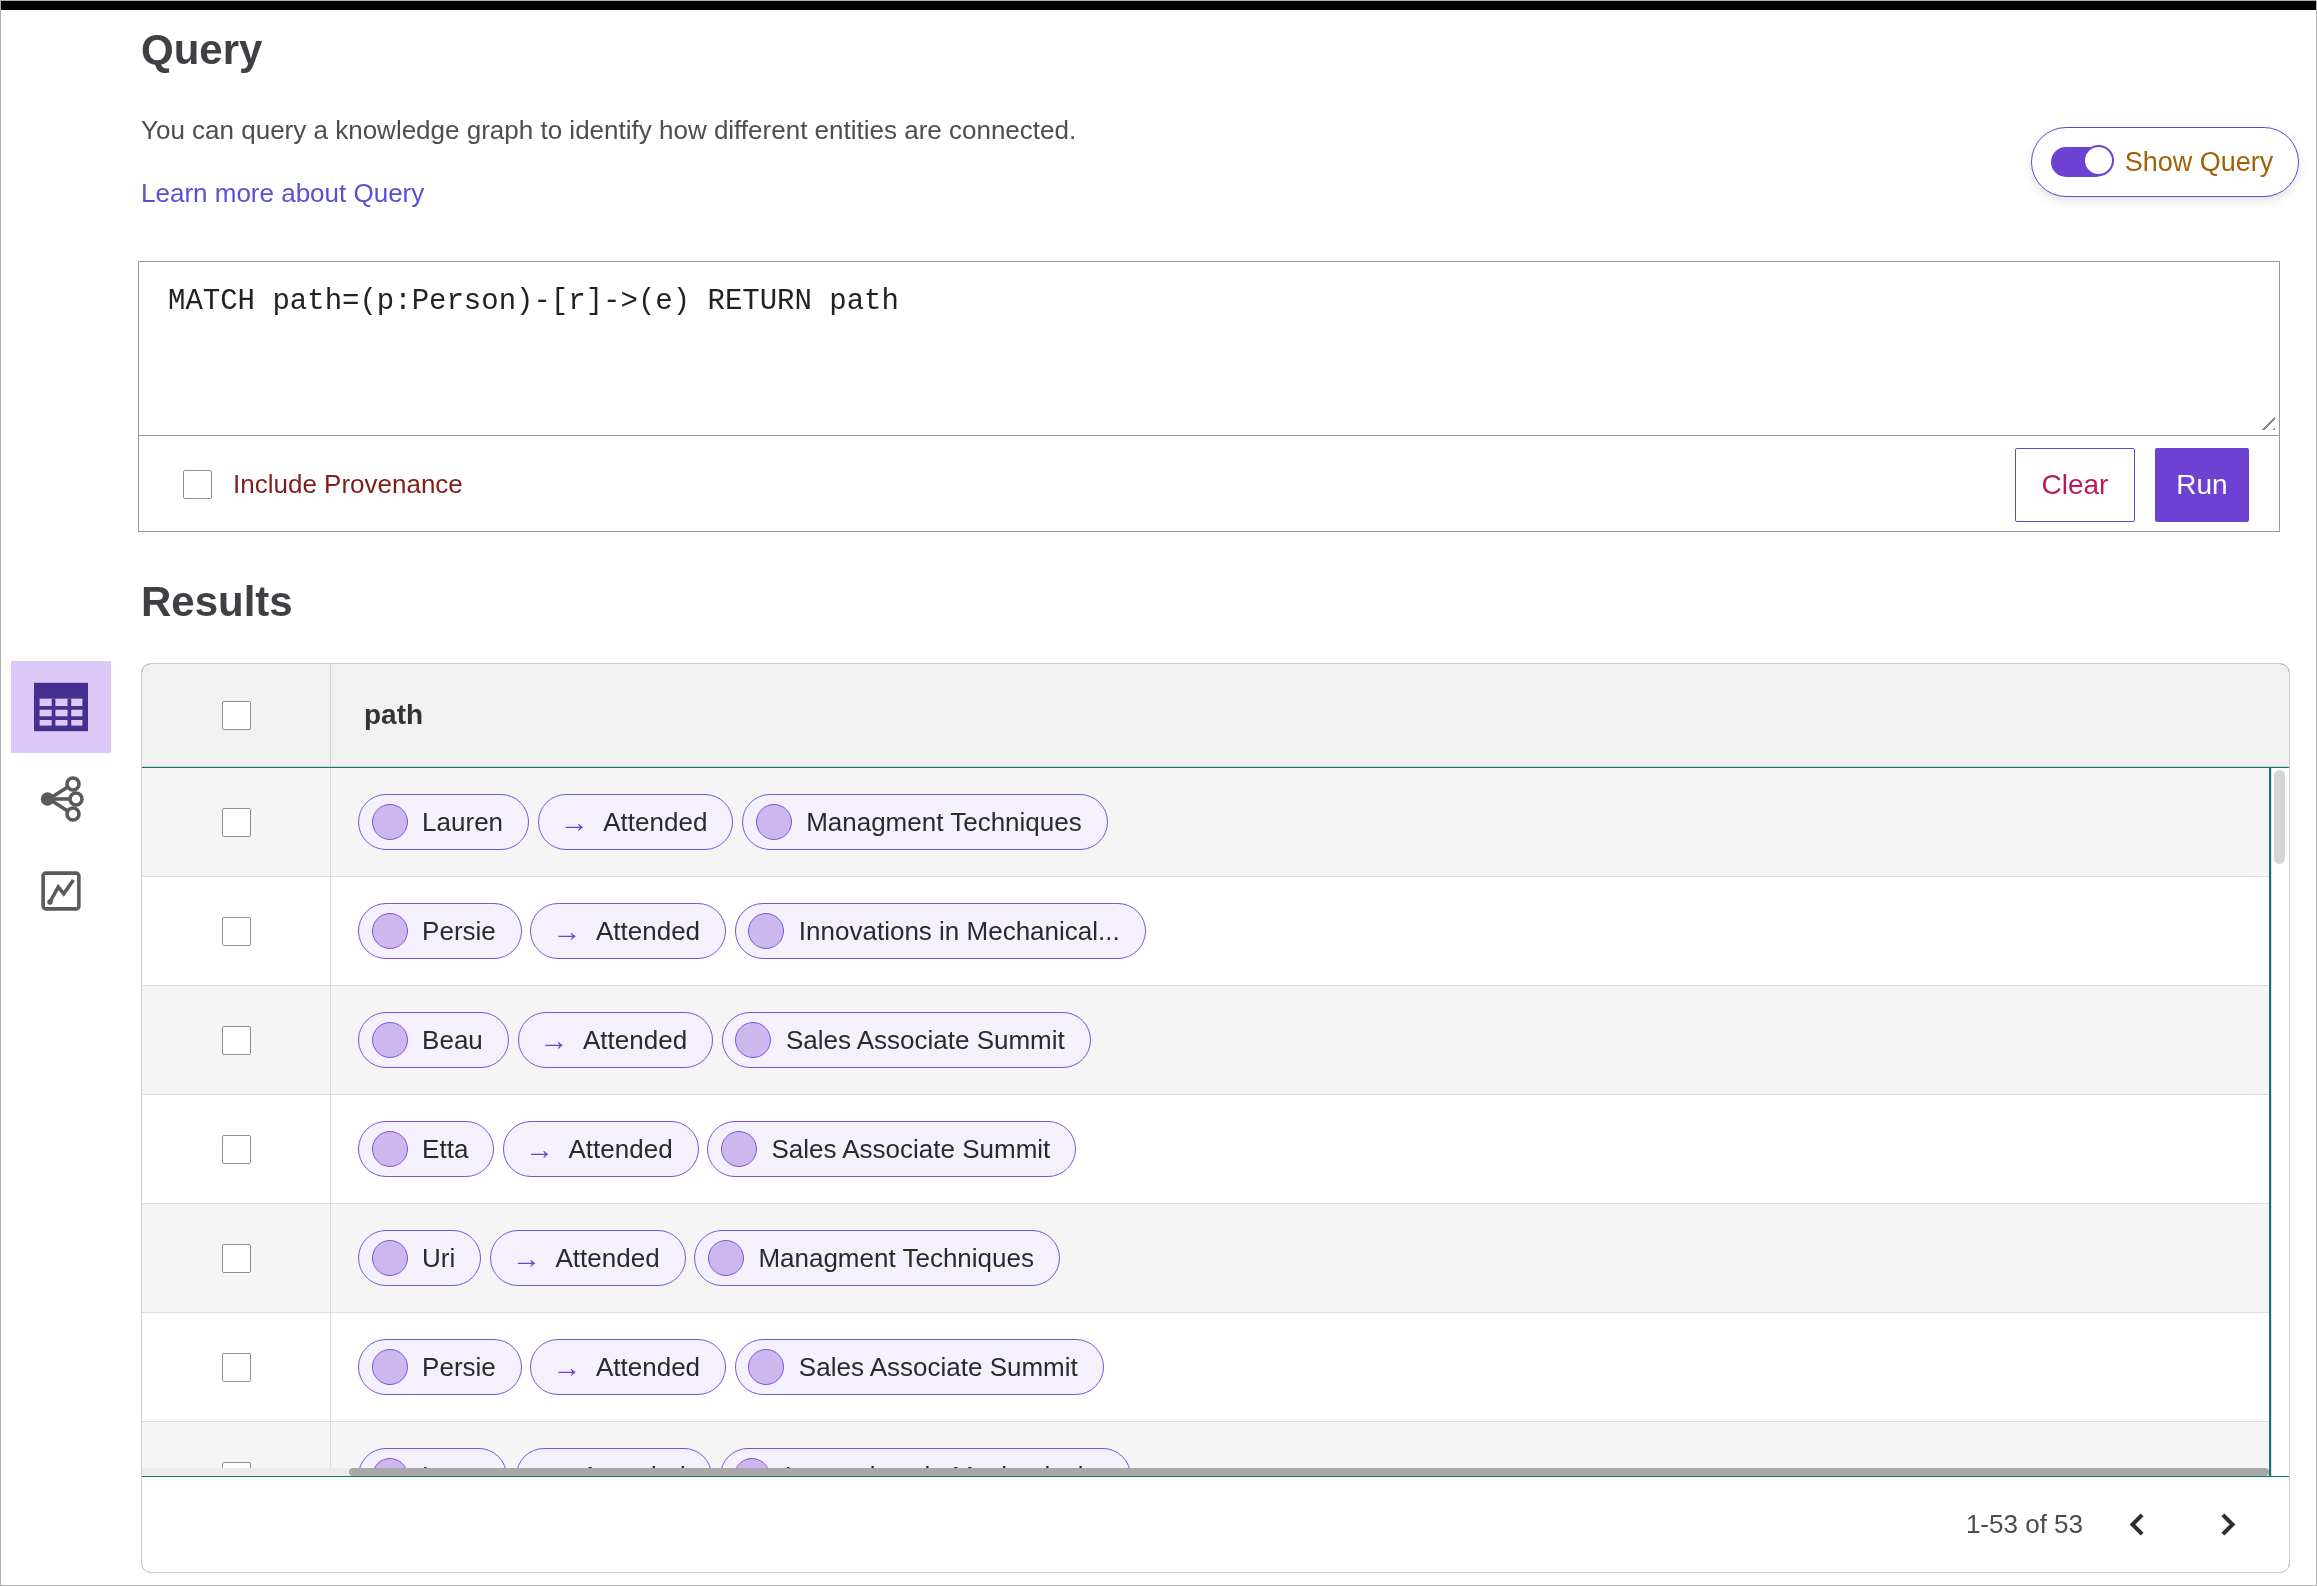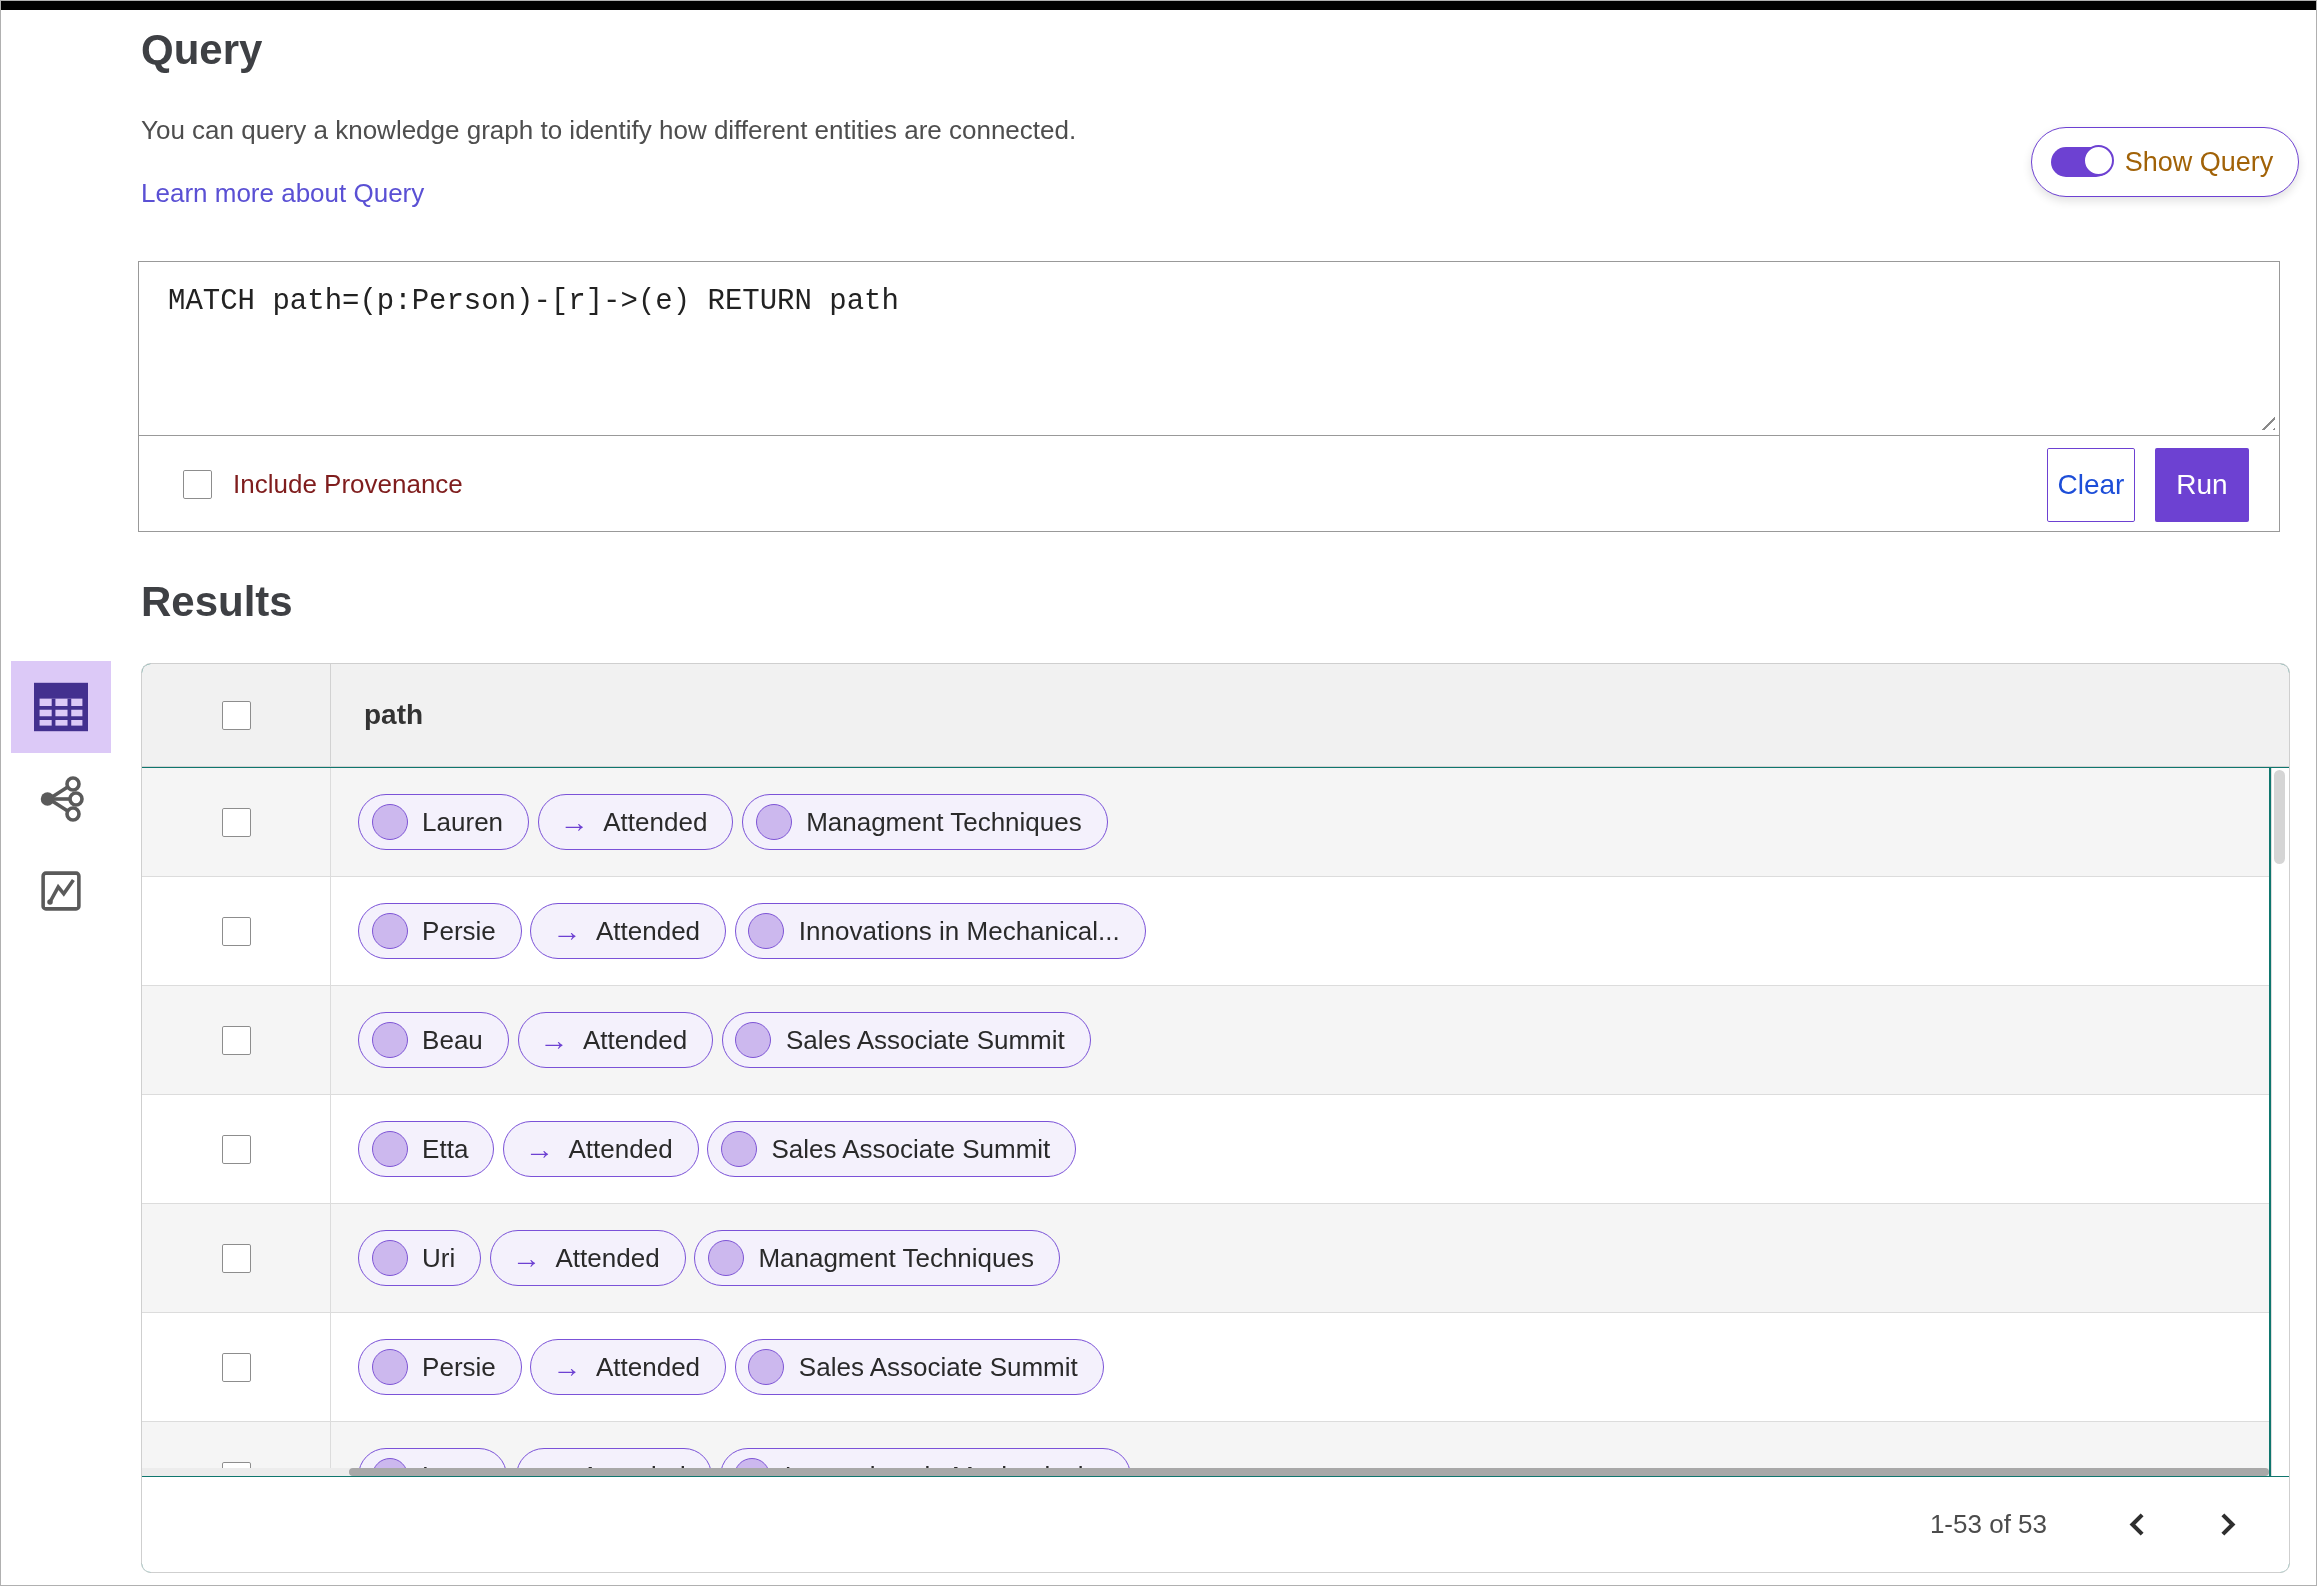--- a/index.html
+++ b/index.html
@@ -34,21 +34,21 @@
   .resize-handle {
     position:absolute; right:3.9px; top:149px; width:19.3px; height:19.3px; cursor:nwse-resize;
     clip-path:polygon(100% 0,100% 100%,0 100%);
     background:repeating-linear-gradient(315deg,#8a8a8a 0 1.9px,transparent 1.9px 7.7px);
   }
   .query-actions { position:absolute; left:0; right:0; top:176px; bottom:0; display:flex; align-items:center; padding:0 30px 0 44px; box-sizing:border-box; }
   .cb { appearance:none; -webkit-appearance:none; width:29px; height:29px; border:1.9px solid #8d8d8d; border-radius:1.9px; background:#fff; margin:0; flex:none; cursor:pointer; }
   .prov-label { font-size:26px; color:#7f1d1d; margin-left:21px; }
   .spacer { flex:1; }
   .btn { font-family:"Liberation Sans",sans-serif; cursor:pointer; border-radius:1.9px; }
-  .btn-clear { width:88px; height:74px; border:1.9px solid #6d41d2; background:#fff; color:#1d4ed8; font-size:28px; box-sizing:border-box; }
+  .btn-clear { width:120px; height:74px; border:1.9px solid #6d41d2; background:#fff; color:#be185d; font-size:28px; box-sizing:border-box; }
   .btn-run   { width:94px;  height:74px; border:none; background:#6d41d2; color:#fff; font-size:28px; margin-left:20px; }
 
   
   .results-title { position:absolute; left:140px; top:577px; font-size:42px; font-weight:bold; color:#3e4044; }
 
   .view-rail { position:absolute; left:9.7px; top:660px; width:100px; }
   .view-item { width:100px; height:92px; display:flex; align-items:center; justify-content:center; cursor:pointer; }
   .view-item.selected { background:#dcc9f7; }
 
   .results-panel {
@@ -73,21 +73,21 @@
   .node-dot { width:36px; height:36px; border-radius:50%; background:#ccb8ee; border:1.9px solid #7e55d6; box-sizing:border-box; flex:none; }
   .chip-label { font-size:26px; color:#2a2a2a; white-space:nowrap; }
   .rel-arrow { font-size:29px; color:#6d41d2; line-height:1; }
 
   .vscroll { position:absolute; right:0; top:104px; width:18.3px; height:708px; border-left:1.9px solid #dedede; background:#fff; box-sizing:border-box; }
   .vthumb  { position:absolute; left:1.9px; top:1.9px; width:11.6px; height:94px; background:#d5d5d5; border-radius:5.8px; cursor:pointer; }
   .hscroll { position:absolute; left:0; top:804px; width:2127px; height:7.7px; background:#ececec; }
   .hthumb  { position:absolute; left:207px; top:0; height:7.7px; width:1920px; background:#a8a8a8; border-radius:3.9px; cursor:pointer; }
 
   .tfoot { position:absolute; left:0; bottom:0; width:100%; height:95px; background:#fff; display:flex; align-items:center; justify-content:flex-end; padding-right:42px; box-sizing:border-box; }
-  .page-range { font-size:26px; color:#4c4c4c; margin-right:70px; }
+  .page-range { font-size:26px; color:#4c4c4c; margin-right:34px; }
   .pg-btn { width:42px; height:42px; display:flex; align-items:center; justify-content:center; background:none; border:none; cursor:pointer; padding:0; }
   .pg-btn + .pg-btn { margin-left:46px; }
 </style>
 </head>
 <body>
 
 <div id="page">
   <div class="top-bar"></div>
 
   <div class="q-title">Query</div>

